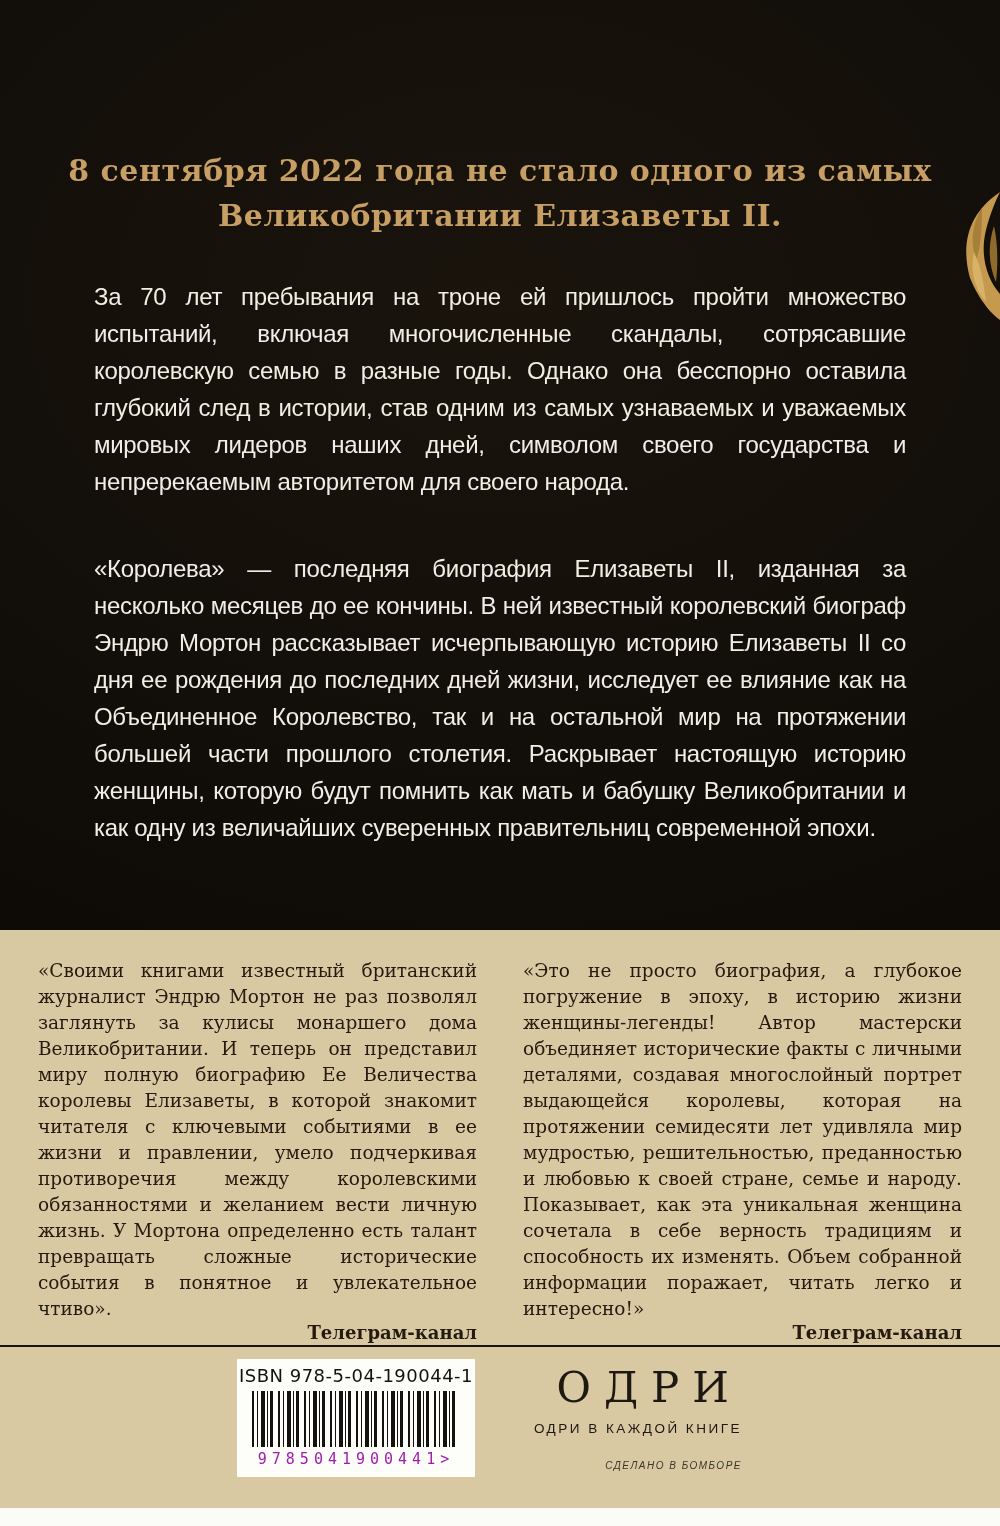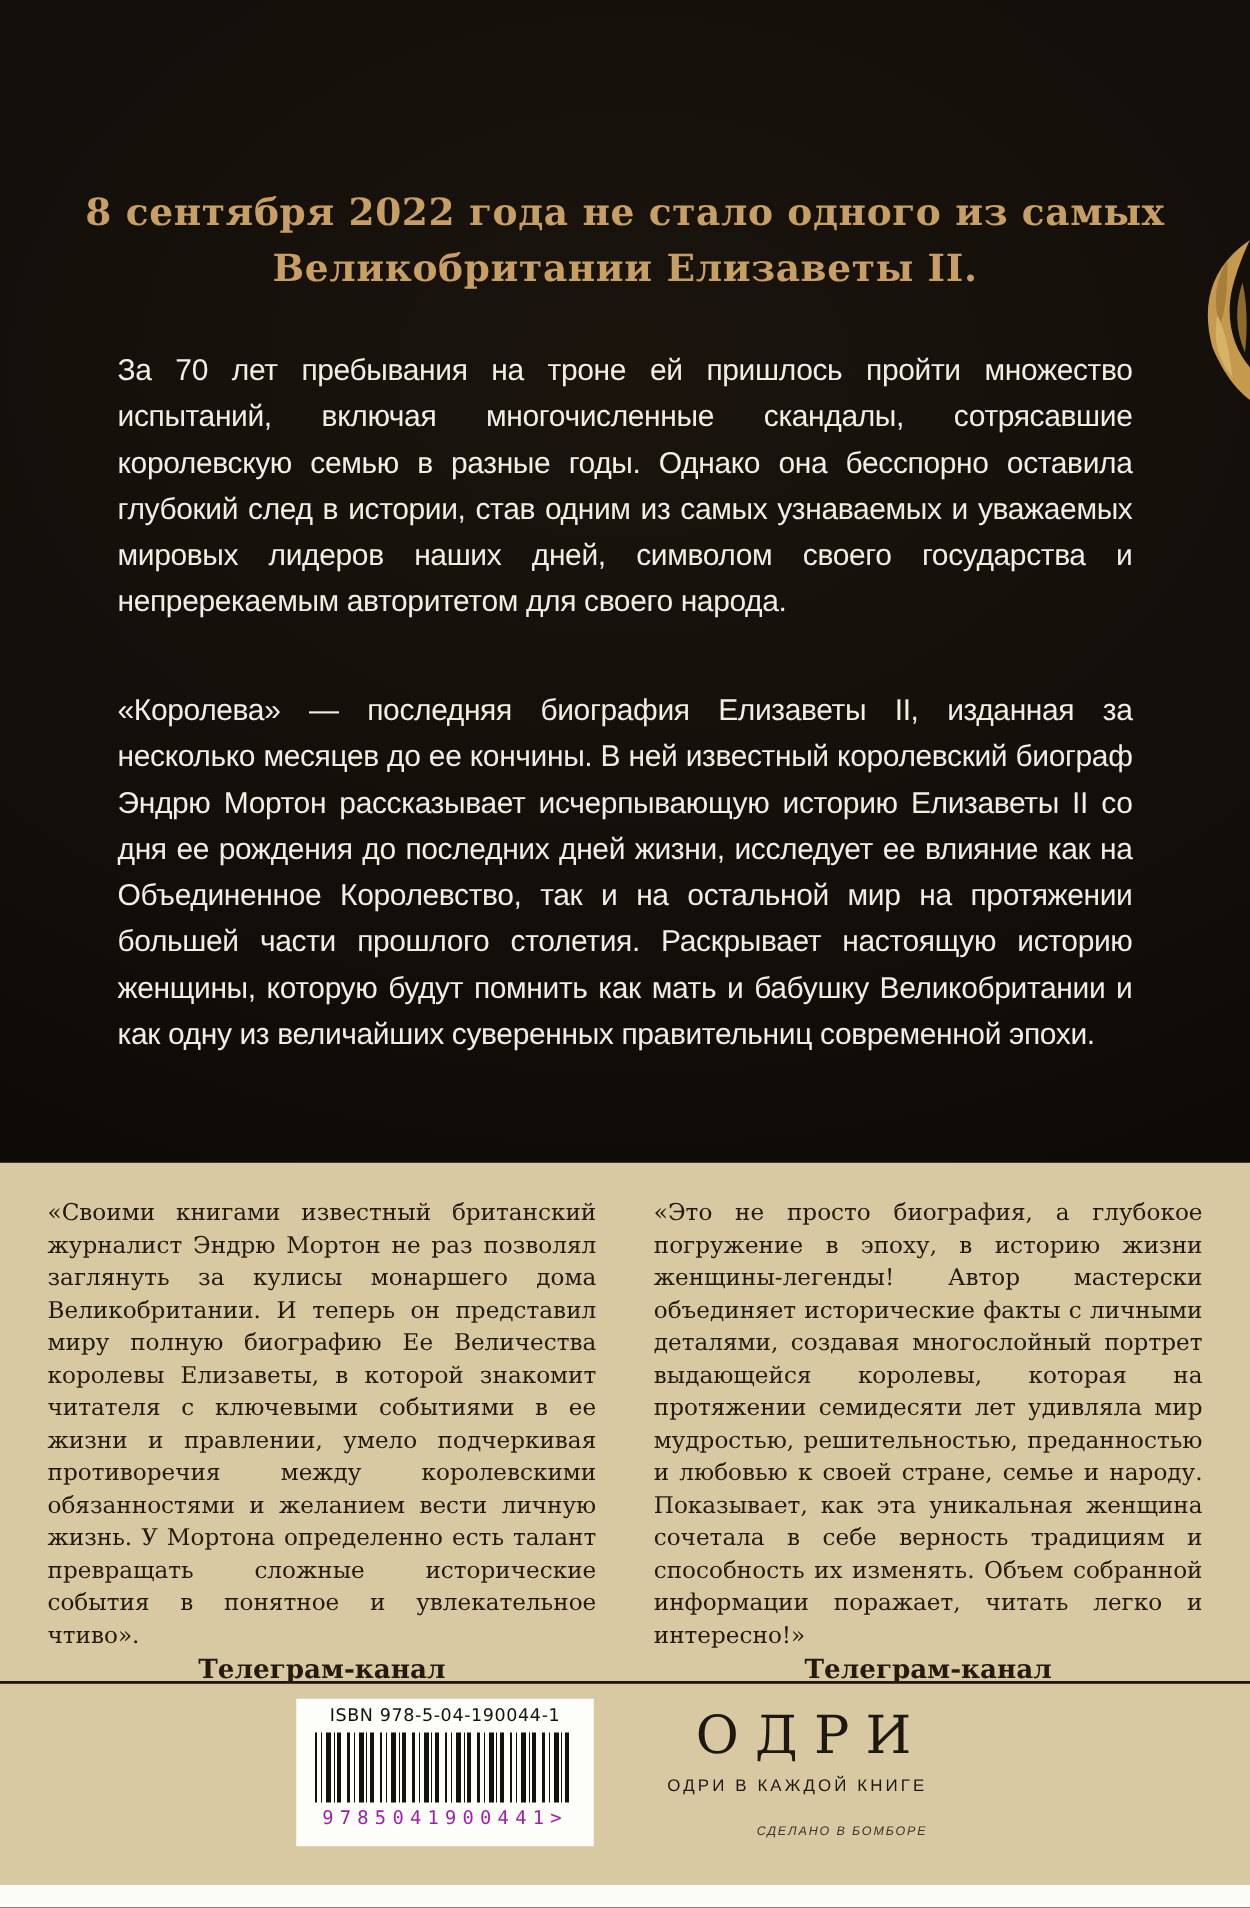--- a/index.html
+++ b/index.html
@@ -64,21 +64,22 @@
   .review-text {
     font-family: "DejaVu Serif", "Liberation Serif", serif;
     font-size: 18.5px;
     line-height: 26px;
     text-align: justify;
   }
   .channel-block { margin-top: auto; text-align: center; }
   .channel-label {
     font-family: "DejaVu Serif", "Liberation Serif", serif;
     font-weight: bold;
-    font-size: 21px;
+    font-size: 18px;
+    text-align: right;
   }
   .channel-name {
     font-family: "DejaVu Serif", "Liberation Serif", serif;
     font-weight: bold;
     font-size: 28px;
     margin-top: 3px;
   }
 
   
   .divider {
@@ -92,21 +93,21 @@
   }
   .barcode-box {
     position: absolute;
     left: 237px; top: 12px;
     width: 238px; height: 118px;
     background: #fdfdf9;
     text-align: center;
     padding-top: 6px;
   }
   .isbn {
-    font-size: 14px;
+    font-size: 18px;
     letter-spacing: 0.5px;
     color: #141210;
   }
   .barcode-bars {
     width: 208px; height: 56px;
     margin: 5px auto 0 auto;
     background-color: #fdfdf9;
     background-image: repeating-linear-gradient(90deg,
       #15120e 0 2px,  transparent 2px 5px,
       #15120e 5px 6px, transparent 6px 9px,

